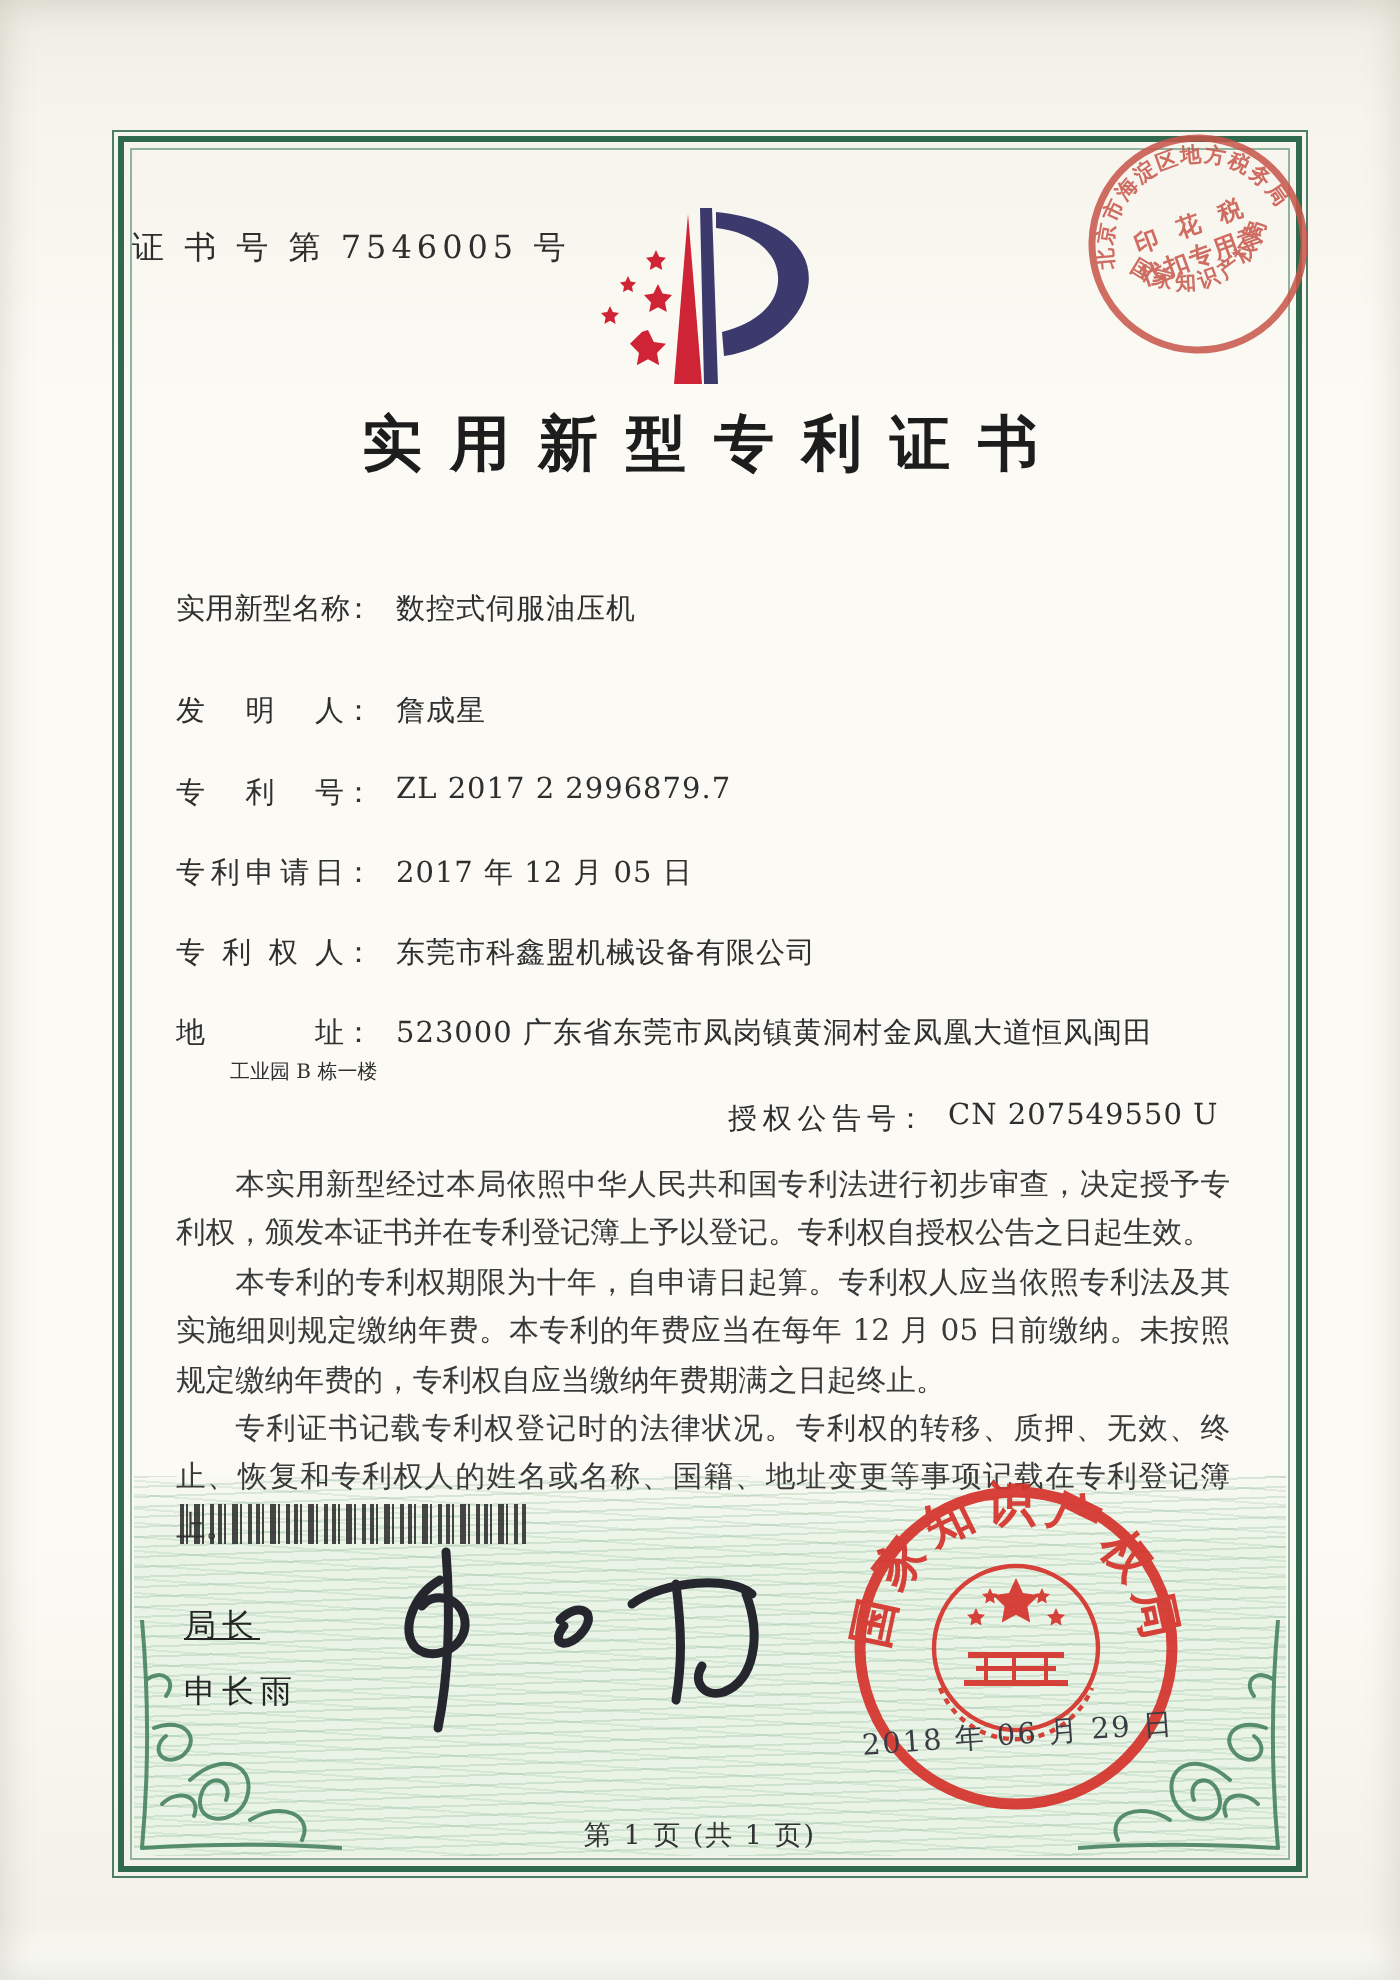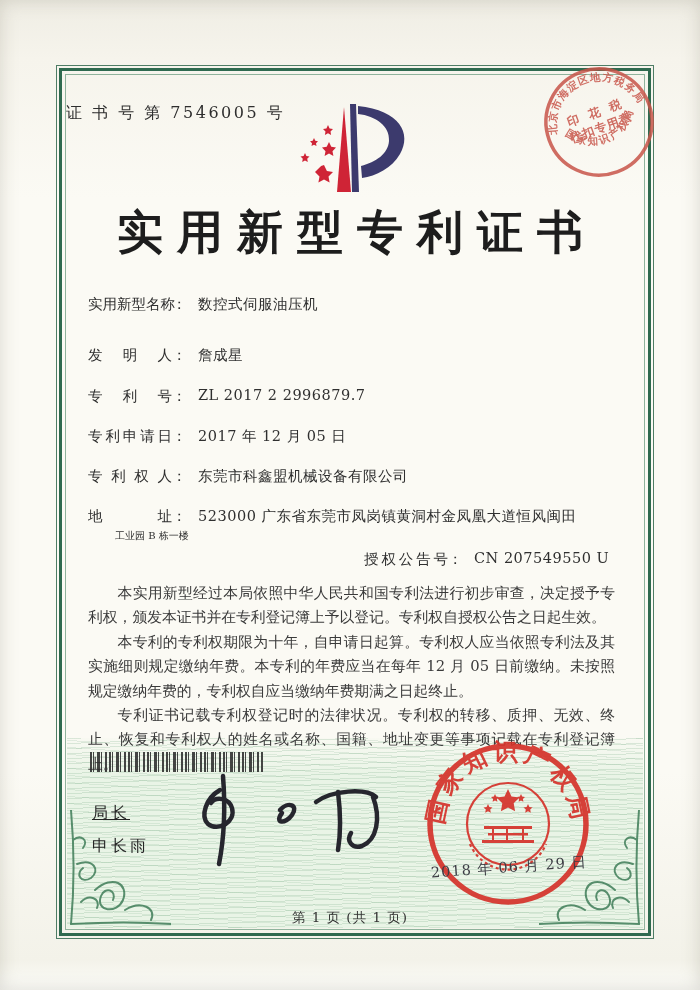--- a/index.html
+++ b/index.html
@@ -21,24 +21,24 @@
     position:absolute; left:67px; right:57px; top:738px; bottom:62px;
     background:
       repeating-linear-gradient(178deg, rgba(110,165,125,.22) 0 1px, rgba(110,165,125,0) 1px 5px),
       repeating-linear-gradient(184deg, rgba(110,165,125,.16) 0 1px, rgba(110,165,125,0) 1px 7px),
       linear-gradient(180deg, rgba(233,244,230,.15) 0, #e9f4e6 38px, #e9f4e6 100%);
   }
   .flourish{position:absolute; bottom:2px; width:104px; height:116px;}
   .flourish.left{left:0;}
   .flourish.right{right:0; transform:scaleX(-1);}
 
-  .cert-no{position:absolute; left:66px; top:103px; font-size:16px; letter-spacing:2.5px; color:#2e2e2e;text-align:center;}
+  .cert-no{position:absolute; left:66px; top:114px; font-size:16px; letter-spacing:2.5px; color:#2e2e2e;text-align:center;}
   .logo{position:absolute; left:262px; top:96px; width:176px; height:110px;}
   .title{position:absolute; left:0; right:0; top:202px; text-align:center;
-         font-size:46px; font-weight:bold; color:#1d1d1d; letter-spacing:14px; padding-left:14px;}
+         font-size:30px; font-weight:bold; color:#1d1d1d; letter-spacing:14px; padding-left:14px;}
 
   
   .frow{position:absolute; left:88px; font-size:14.5px; color:#2f2f2f; white-space:nowrap;}
   .flabel{display:inline-block; width:84px; text-align:justify; text-align-last:justify; vertical-align:top;}
   .fcolon{display:inline-block; width:12px; vertical-align:top;}
   .fvalue{display:inline-block; vertical-align:top; letter-spacing:.5px;margin-left:14px;}
   .frow.right-col{left:364px;}
   .addr2{position:absolute; left:115px; top:529px; font-size:10px; color:#2f2f2f;}
 
   .paragraphs{position:absolute; left:88px; top:581px; width:527px; font-size:14.8px;

